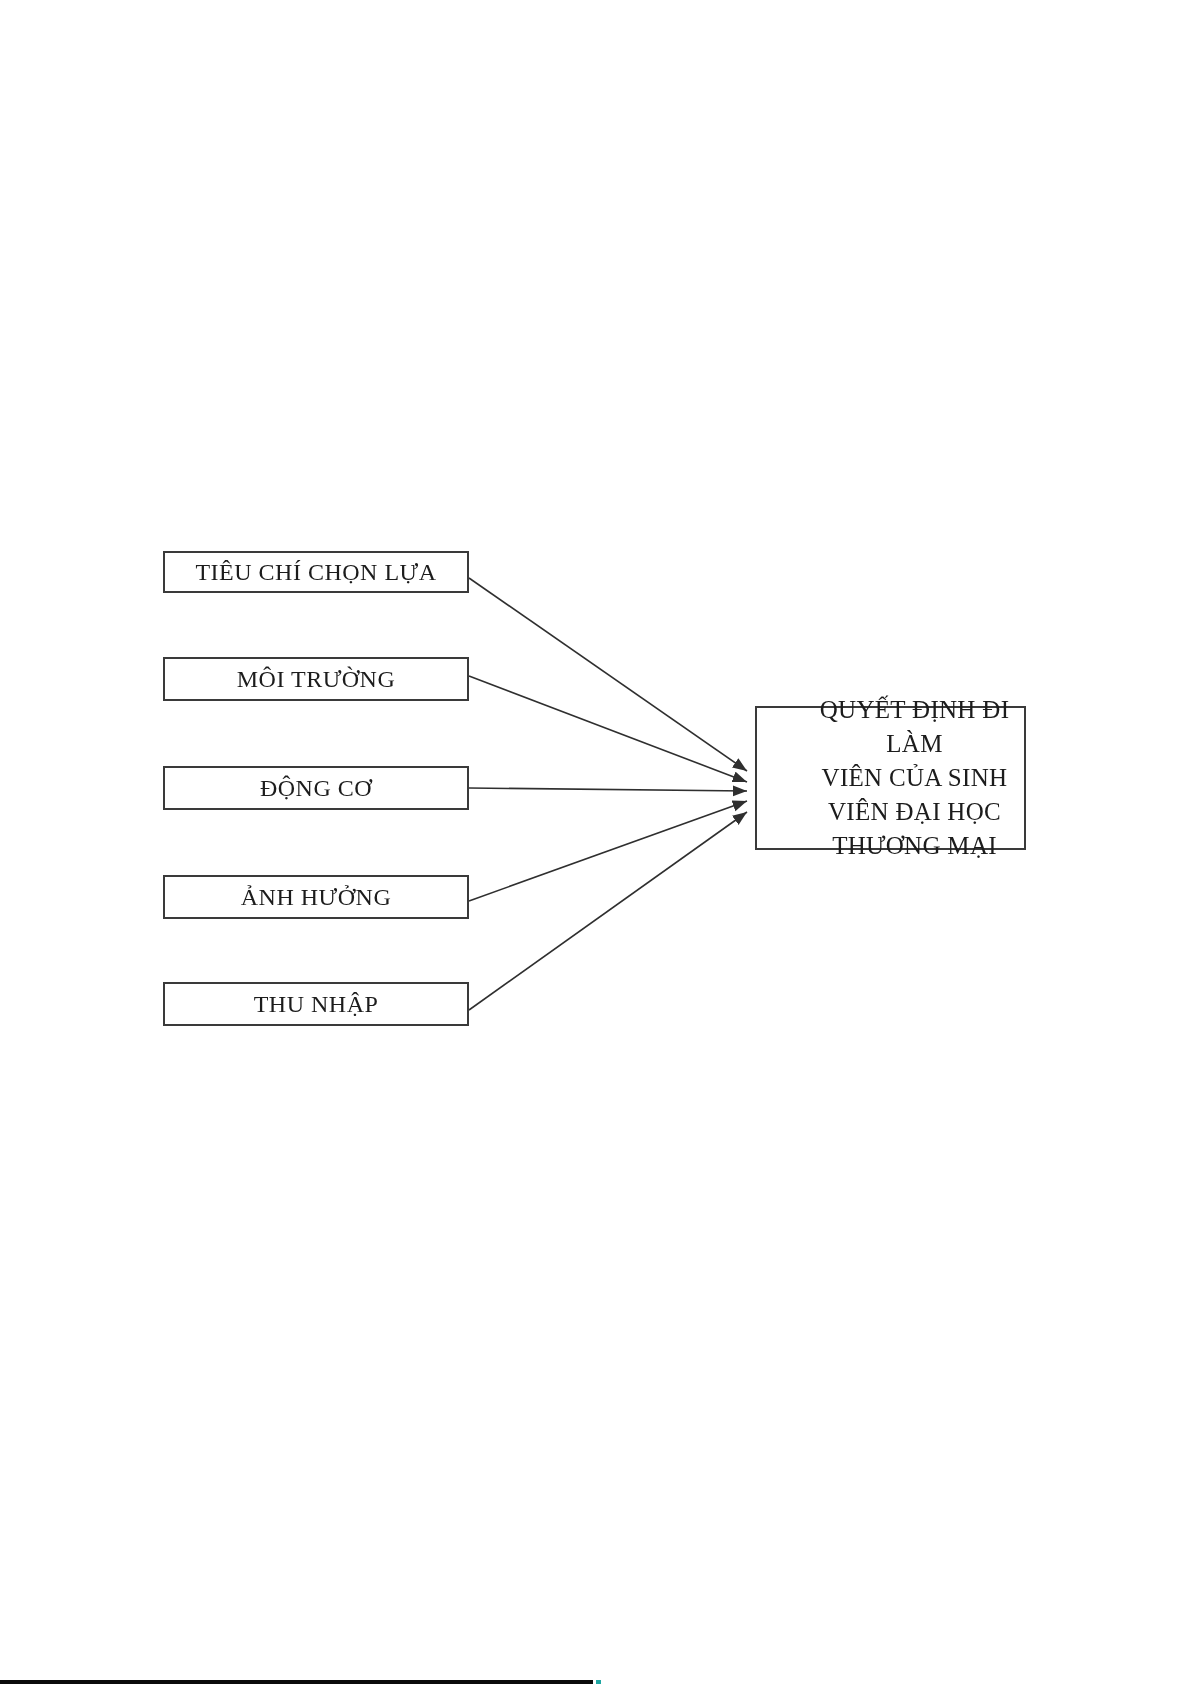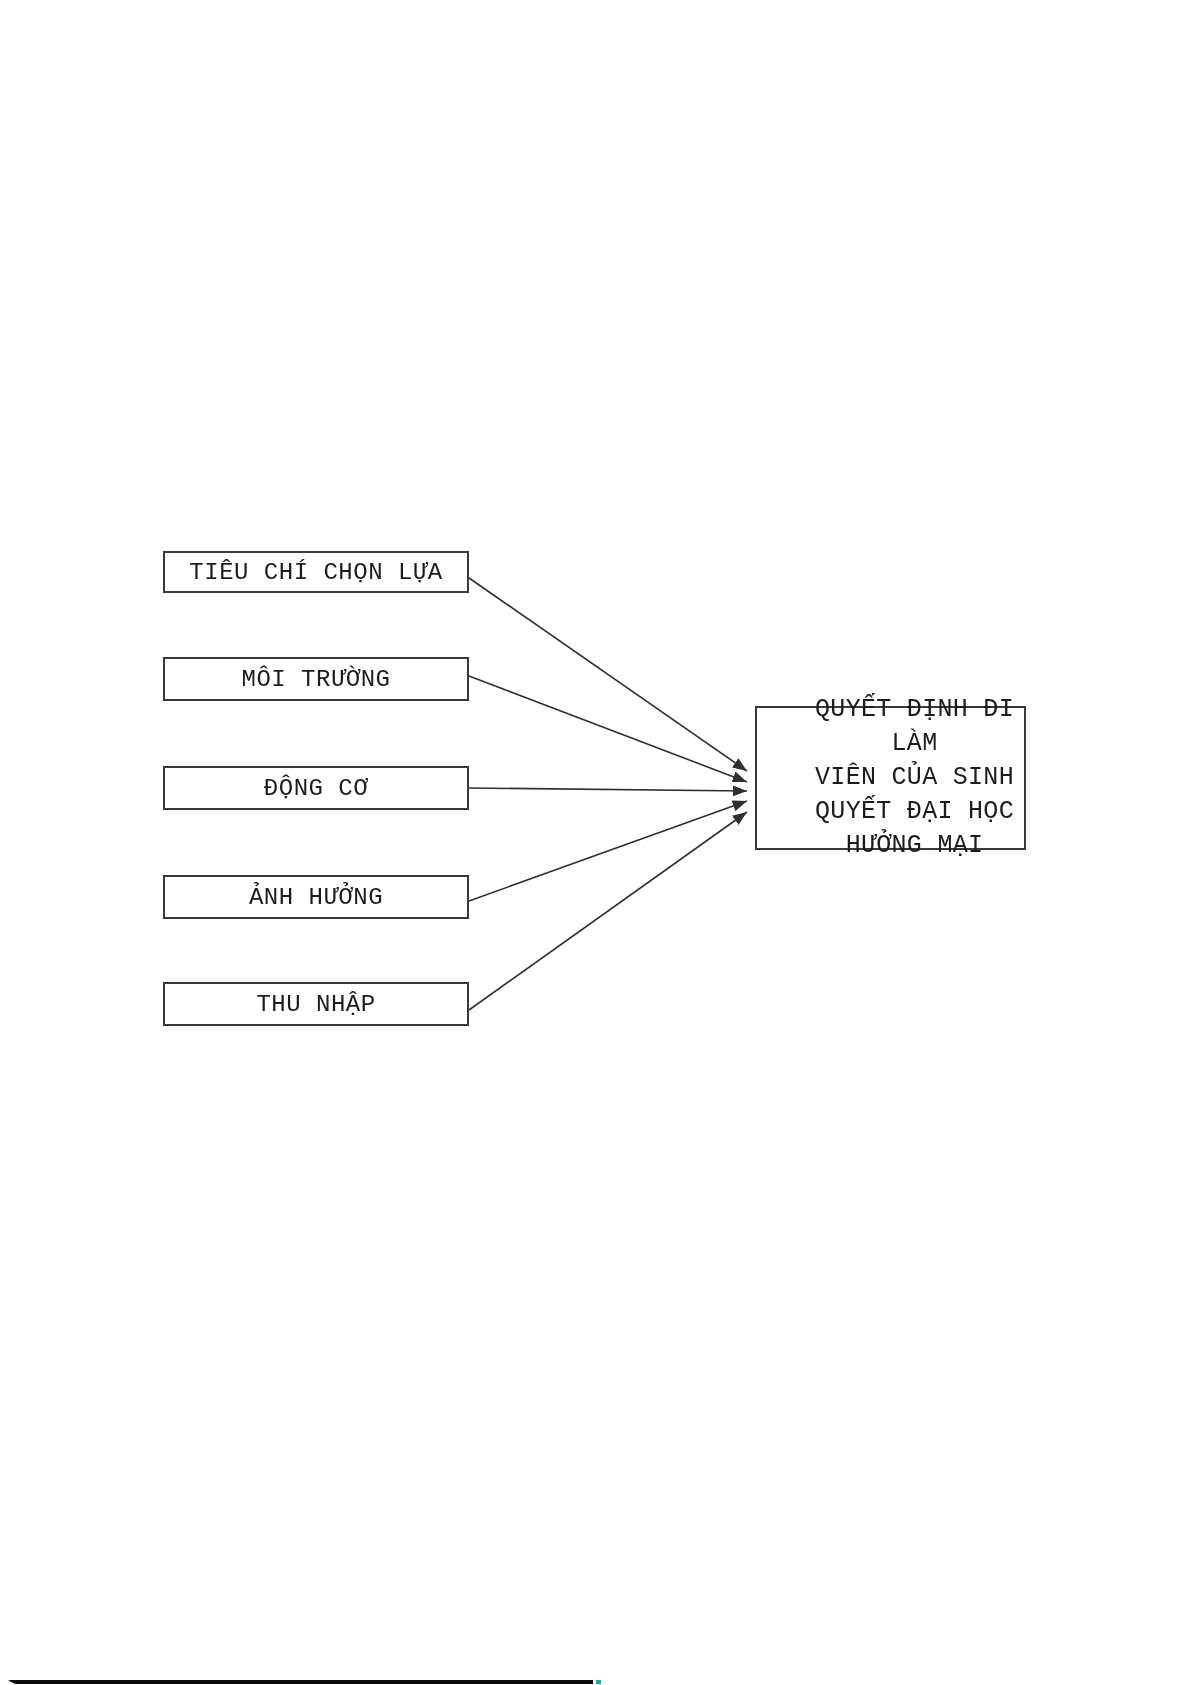--- a/index.html
+++ b/index.html
@@ -9,23 +9,22 @@
     --bg:#ffffff;
     --footer-bar:#0a0a0a;
     --footer-tick:#1fa7a3;
   }
   html,body{margin:0;padding:0;background:#ffffff;}
   .canvas{
     position:relative;
     width:1191px;height:1685px;
     background:var(--bg);
     overflow:hidden;
-    font-family:Liberation Mono, monospace;
+    font-family:Liberation Serif, serif;
     color:var(--text);
-    border-radius:22px;
   }
   .factor-box{
     position:absolute;
     left:163px;width:306px;
     border:2px solid var(--border);
     box-sizing:border-box;
     background:var(--bg);
     display:flex;align-items:center;justify-content:center;
     font-size:24px;
     letter-spacing:0.5px;
@@ -97,20 +96,20 @@
     <span>ẢNH HƯỞNG</span>
   </div>
 
   <div class="factor-box" style="top:982px;height:44px;text-align:right;">
     <span>THU NHẬP</span>
   </div>
 
   <div class="outcome-box">
     <div>QUYẾT ĐỊNH ĐI LÀM</div>
     <div>VIÊN CỦA SINH</div>
-    <div>QUYẾT ĐẠI HỌC</div>
-    <div>HƯỞNG MẠI</div>
+    <div>VIÊN ĐẠI HỌC</div>
+    <div>THƯƠNG MẠI</div>
   </div>
 
   <div class="footer-bar"></div>
   <div class="footer-tick"></div>
 
 </div>
 
 </body></html>

